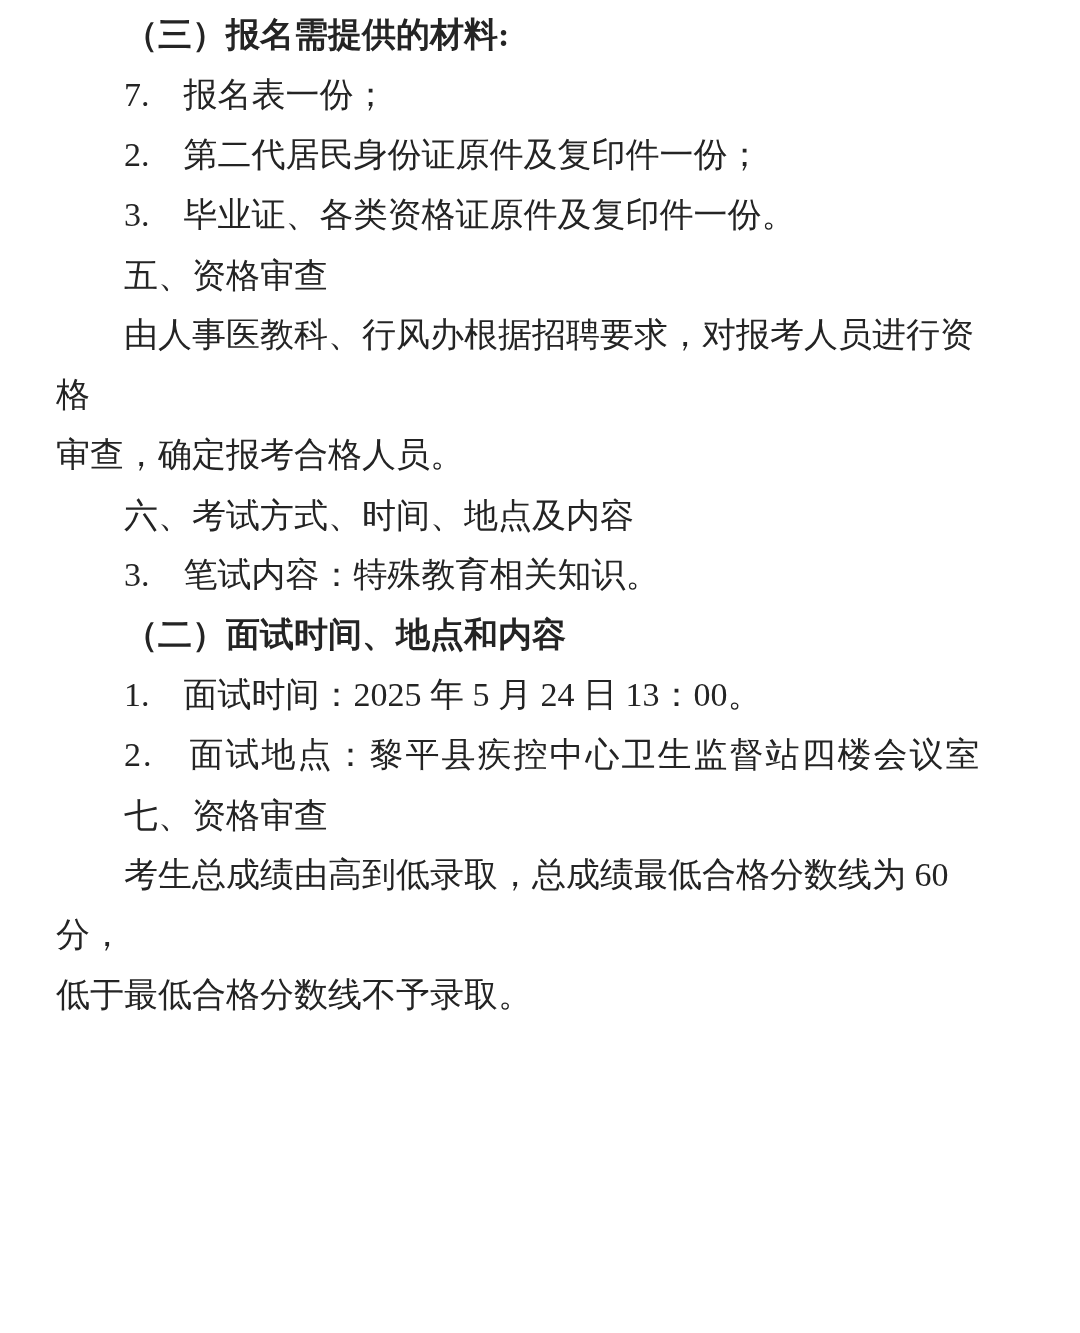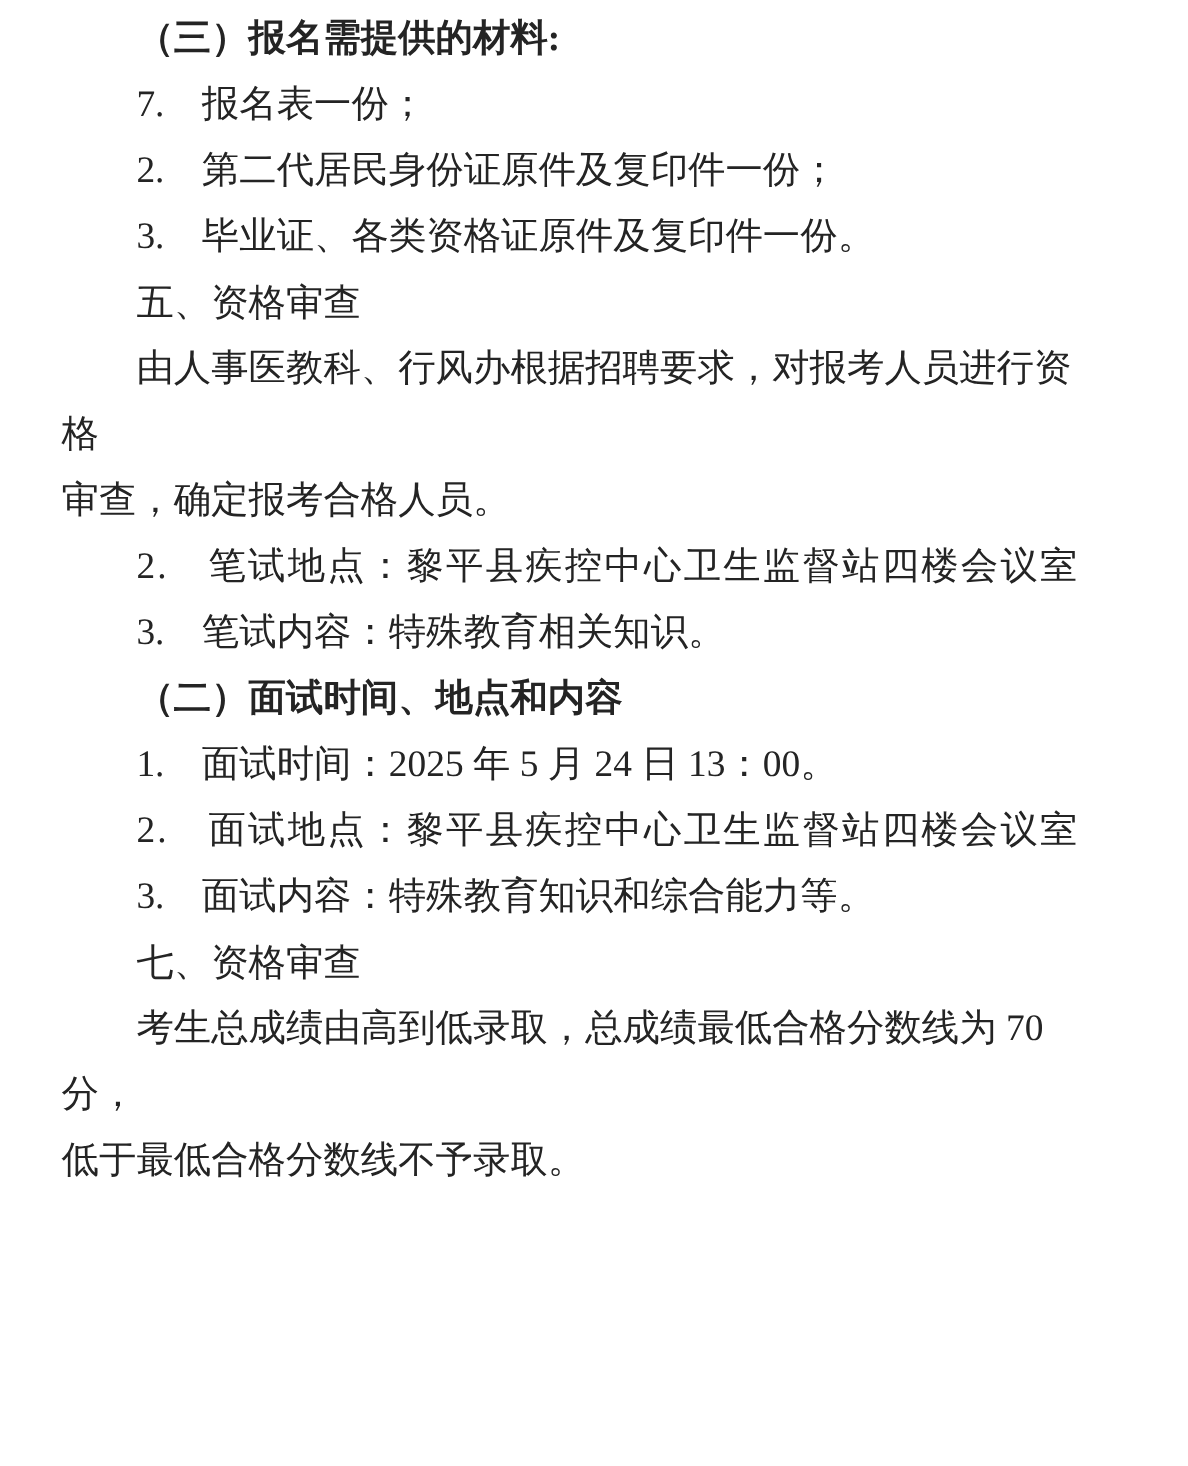--- a/index.html
+++ b/index.html
@@ -43,22 +43,21 @@
 <body>
 
 <div class="page">
   <p class="subheading-serif">（三）报名需提供的材料:</p>
   <p class="list-item">7.　报名表一份；</p>
   <p class="list-item">2.　第二代居民身份证原件及复印件一份；</p>
   <p class="list-item">3.　毕业证、各类资格证原件及复印件一份。</p>
   <p class="heading-sans">五、资格审查</p>
   <p class="paragraph">由人事医教科、行风办根据招聘要求，对报考人员进行资格
 审查，确定报考合格人员。</p>
-  <p class="list-item spread">2.　笔试地点：黎平县疾控中心卫生监督站四楼会议室</p>
+  <p class="heading-sans">六、考试方式、时间、地点及内容</p>
   <p class="list-item">3.　笔试内容：特殊教育相关知识。</p>
   <p class="subheading-serif">（二）面试时间、地点和内容</p>
   <p class="list-item">1.　面试时间：2025 年 5 月 24 日 13：00。</p>
   <p class="list-item spread">2.　面试地点：黎平县疾控中心卫生监督站四楼会议室</p>
-  <p class="list-item">3.　面试内容：特殊教育知识和综合能力等。</p>
   <p class="heading-sans">七、资格审查</p>
-  <p class="paragraph">考生总成绩由高到低录取，总成绩最低合格分数线为 70 分，
+  <p class="paragraph">考生总成绩由高到低录取，总成绩最低合格分数线为 60 分，
 低于最低合格分数线不予录取。</p>
 </div>
 
 </body></html>

